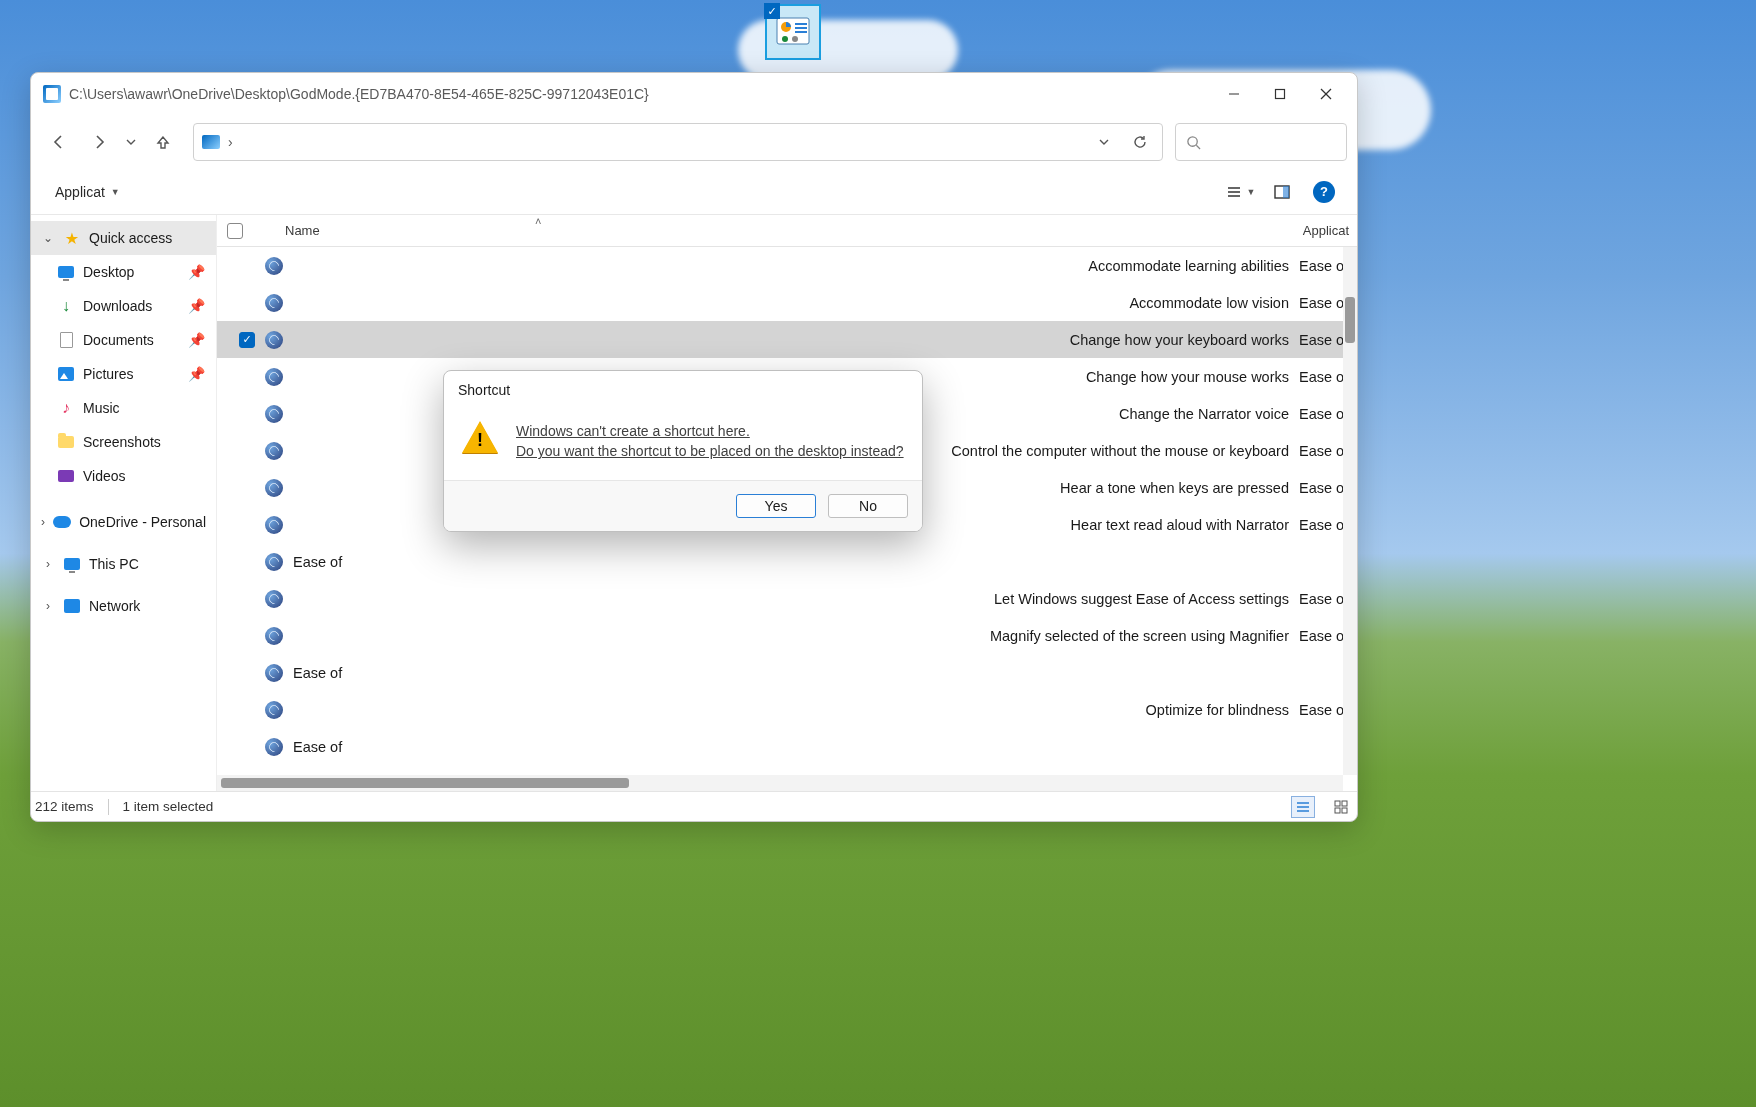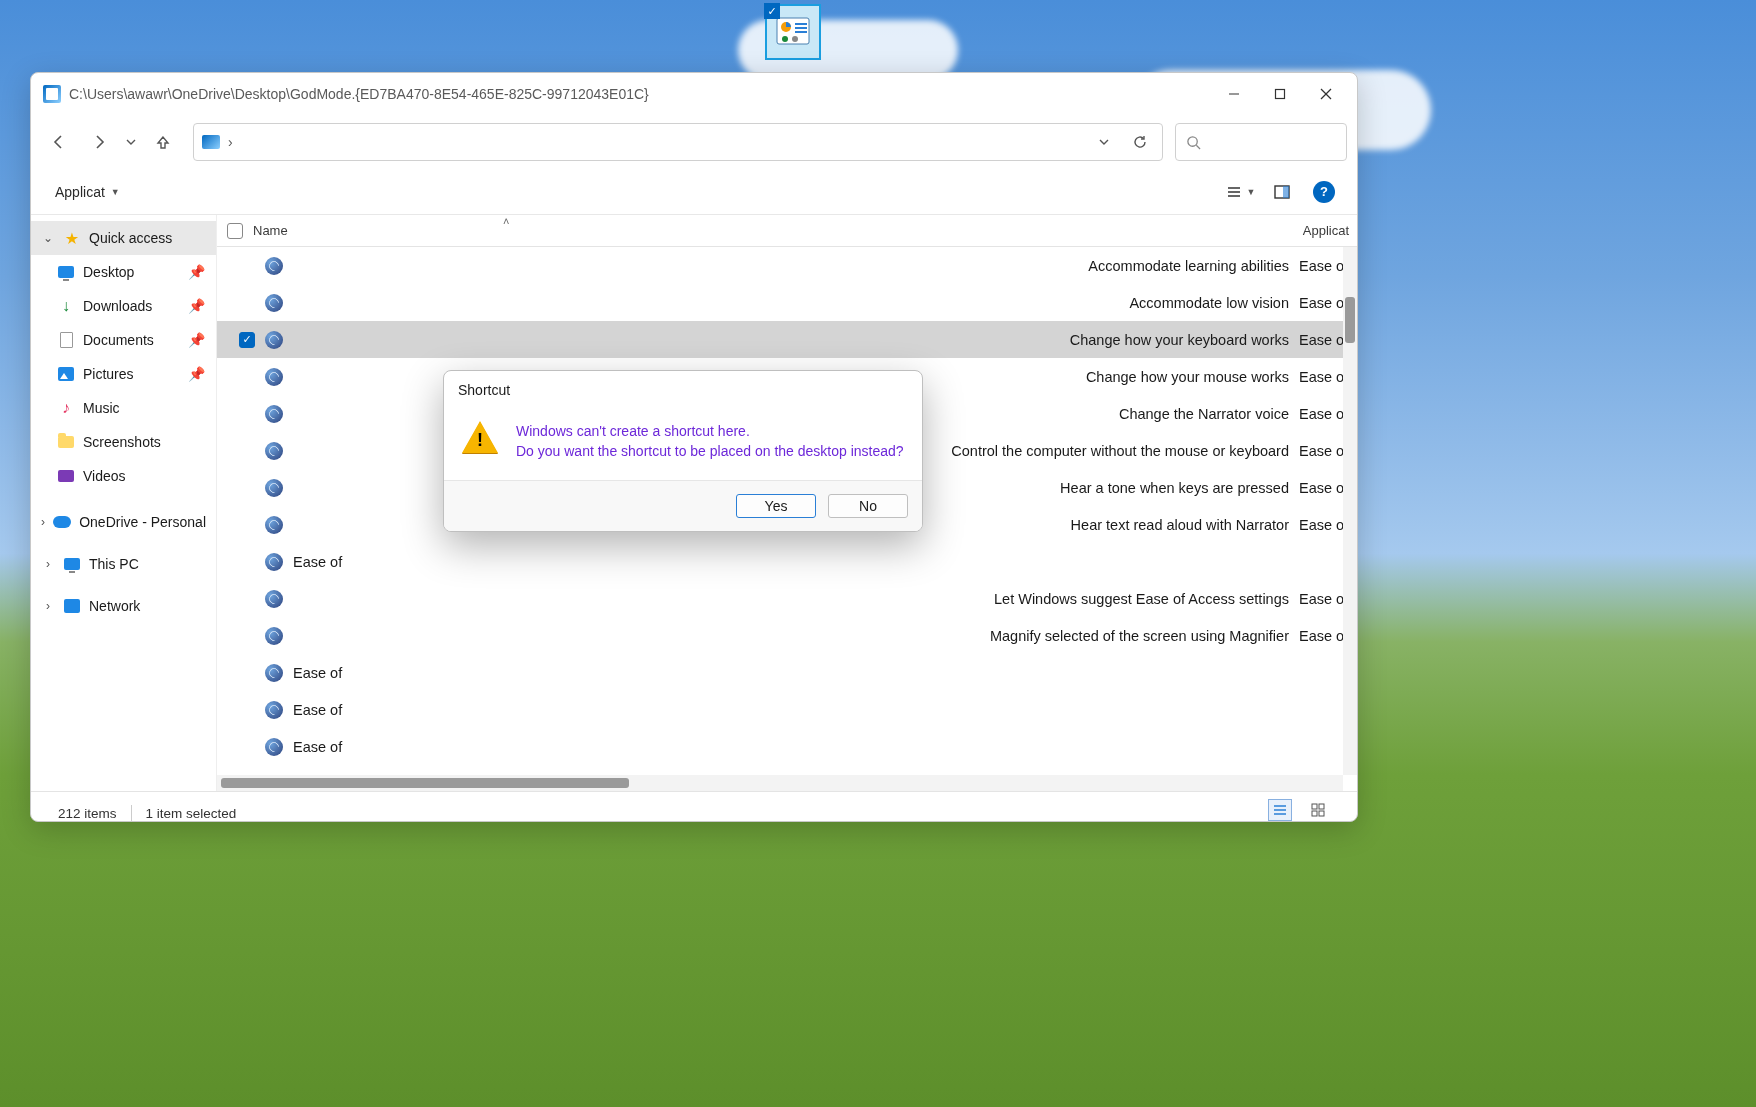--- a/index.html
+++ b/index.html
@@ -94,21 +94,21 @@
 .video-ic { width:16px; height:12px; background:#7b3ab5; border-radius:2px; position:relative; }
 .doc-ic { width:13px; height:16px; background:#fff; border:1px solid #999; border-radius:1px; }
 .dl-ic { color:#1a8a3a; font-size:16px; font-weight:bold; }
 .net-ic { width:16px; height:14px; background:#1e88e5; border-radius:2px; }
 
 .content { flex:1; display:flex; flex-direction:column; min-width:0; position:relative; }
 .col-header {
   height:32px; display:flex; align-items:center; border-bottom:1px solid #e4e4e4; font-size:13px; color:#3a3a3a; padding-left:10px;
 }
 .col-header .chk { width:16px; height:16px; border:1.5px solid #888; border-radius:3px; margin-right:10px; }
-.col-header .name { flex:0 0 520px; position:relative; }
+.col-header .name { flex:0 0 520px; position:relative;margin-left:32px; }
 .col-header .sort { position:absolute; top:-8px; left:250px; font-size:11px; color:#666; }
 .col-header .app { margin-left:auto; padding-right:8px; }
 
 .rows { flex:1; overflow:hidden; position:relative; }
 .grp-hdr { color:#0645ad; font-size:13px; padding:4px 0 6px 10px; }
 .row {
   height:37px; display:flex; align-items:center; padding-left:22px; gap:10px; font-size:14.5px; color:#1a1a1a;
 }
 .row.sel { background:#d4d4d4; }
 .row .chk { width:16px; height:16px; border:1.5px solid #888; border-radius:3px; flex-shrink:0; }
@@ -117,40 +117,40 @@
 .row .ic::after { content:""; position:absolute; inset:4px; border:1.5px solid #cfe0f5; border-radius:50%; border-right-color:transparent; transform:rotate(40deg);}
 .row .nm { flex:1; white-space:nowrap; overflow:hidden; text-overflow:ellipsis;text-align:right; }
 .row .app { width:58px; text-align:left; color:#1a1a1a; padding-right:4px; }
 
 .vscroll { position:absolute; top:32px; right:0; width:14px; bottom:16px; background:#f3f3f3; }
 .vscroll .thumb { position:absolute; top:50px; height:46px; left:2px; right:2px; background:#9a9a9a; border-radius:3px; }
 .hscroll { height:16px; background:#f3f3f3; position:relative; margin-right:14px;}
 .hscroll .thumb { position:absolute; left:4px; width:408px; top:3px; bottom:3px; background:#9a9a9a; border-radius:3px; }
 
 .status {
-  height:30px; border-top:1px solid #e4e4e4; display:flex; align-items:flex-end; padding:0 27px; font-size:13.5px; color:#333; gap:14px;
+  height:30px; border-top:1px solid #e4e4e4; display:flex; align-items:center; padding:0 4px; font-size:13.5px; color:#333; gap:14px;
 }
 .status .sep { width:1px; height:16px; background:#ccc; }
 .status .sp { flex:1; }
 .view-btn { width:24px; height:22px; border:1px solid transparent; display:flex; align-items:center; justify-content:center; color:#555; }
 .view-btn.active { border-color:#88b0e0; background:#e8f0fb; }
 
 
 .dialog {
   position:absolute; top:370px; left:443px; width:480px;
   background:#fff; border:1px solid #bfbfbf; border-radius:8px;
   box-shadow:0 14px 40px rgba(0,0,0,0.3);
   overflow:hidden;
 }
 .dlg-title { height:38px; display:flex; align-items:center; padding:0 14px; font-size:14px; color:#1a1a1a; }
 .dlg-body { display:flex; padding:12px 18px 18px 18px; gap:18px; border-bottom:1px solid #e6e6e6; }
 .warn-ic { position:relative; width:36px; height:34px; flex-shrink:0; }
 .warn-tri { width:0; height:0; border-left:18px solid transparent; border-right:18px solid transparent; border-bottom:32px solid #f7b500; filter:drop-shadow(0 1px 0 #c08000); }
 .warn-ic .ex { position:absolute; top:9px; left:15px; font-weight:bold; color:#000; font-size:18px; }
-.dlg-text { line-height:1.45; font-size:14px; color:#6d28d9; }
+.dlg-text { line-height:1.45; font-size:14px; color:#404040;text-decoration:underline; }
 .dlg-buttons { height:50px; display:flex; align-items:center; justify-content:flex-end; padding:0 14px; gap:12px; background:#f8f8f8; }
 .dlg-btn { min-width:80px; height:24px; border:1px solid #bfbfbf; background:#fdfdfd; border-radius:3px; display:flex; align-items:center; justify-content:center; font-size:14px; }
 .dlg-btn.primary { border-color:#2a7fd6; }
 </style>
 </head>
 <body>
 
 <div class="clouds">
   <div class="cloud" style="top:10px; left:40%; width:220px; height:60px;"></div>
   <div class="cloud" style="top:60px; left:68%; width:300px; height:80px;"></div>
@@ -420,20 +420,21 @@
             <div class="app">Ease of</div>
           </div>
           <div class="row">
             <div style="width:16px"></div>
             <div class="ic"></div>
             <div class="app">Ease of</div>
           </div>
           <div class="row">
             <div style="width:16px"></div>
             <div class="ic"></div>
+            <div class="nm">Optimize for blindness</div>
             <div class="app">Ease of</div>
           </div>
           <div class="row">
             <div style="width:16px"></div>
             <div class="ic"></div>
             <div class="app">Ease of</div>
           </div>
         </div>
 
       <div class="vscroll">

